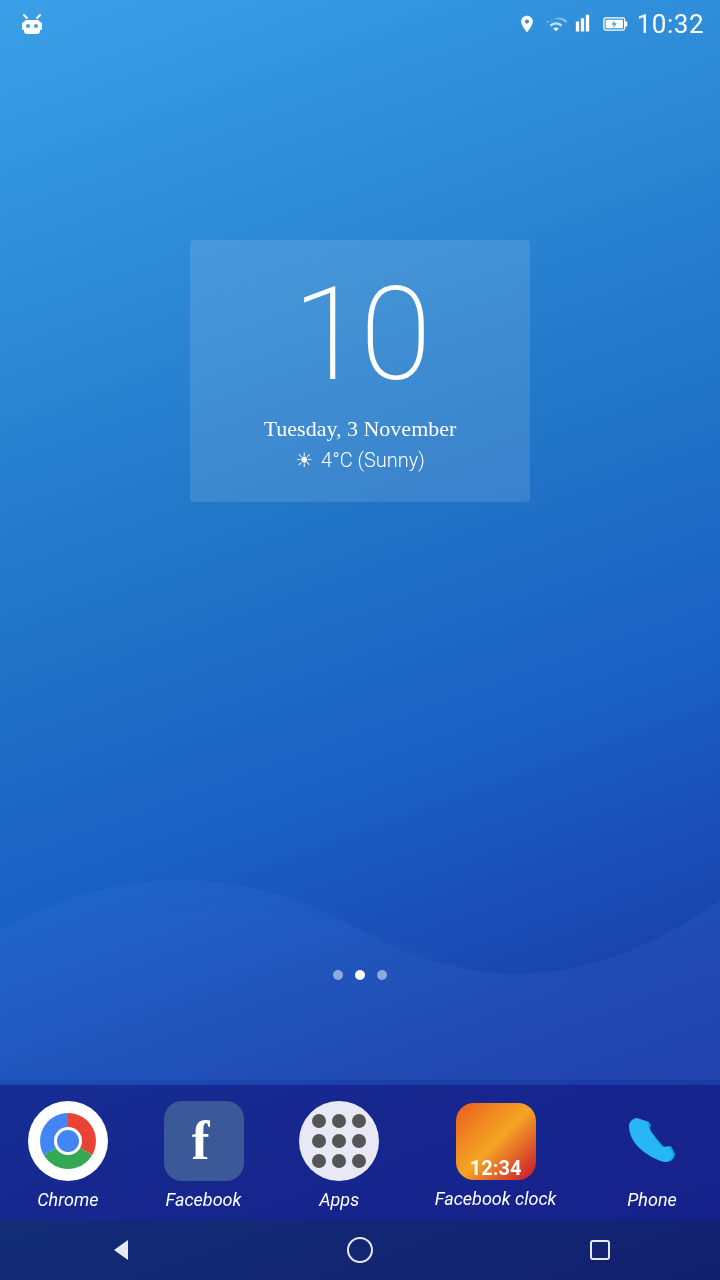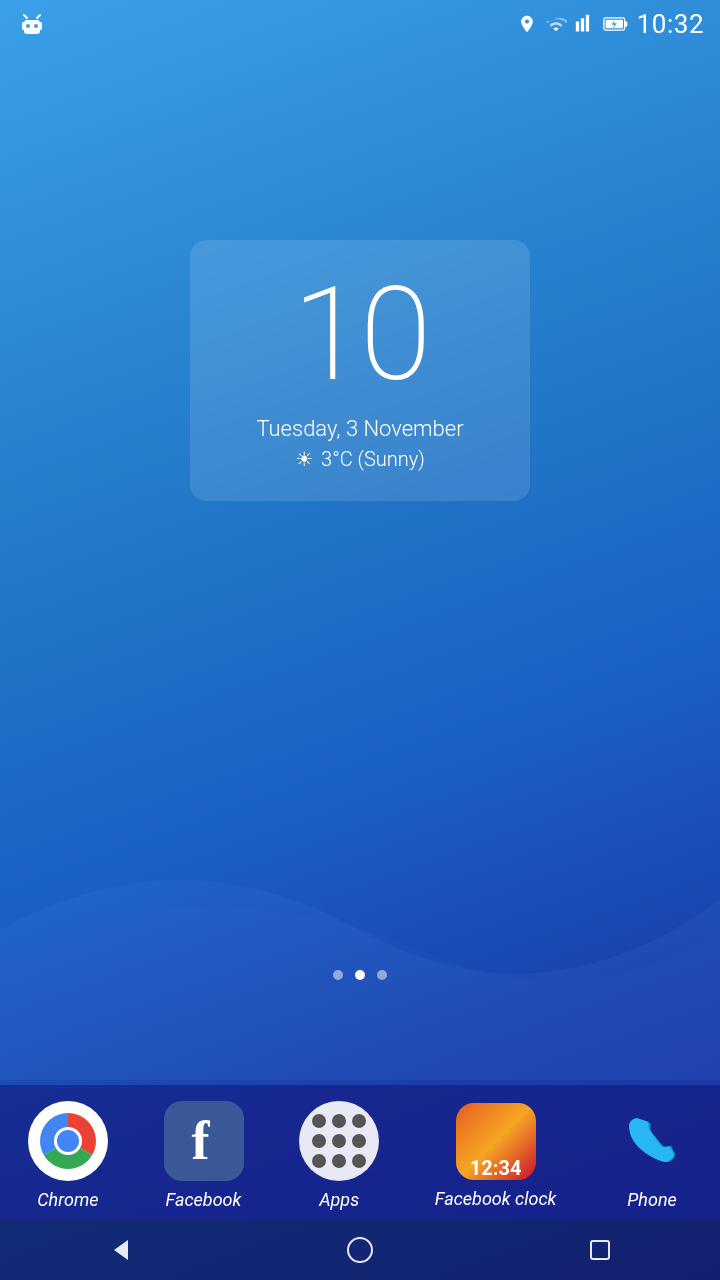--- a/index.html
+++ b/index.html
@@ -69,21 +69,21 @@
     }
 
     
     .clock-widget {
       position: absolute;
       top: 240px;
       left: 50%;
       transform: translateX(-50%);
       width: 340px;
       background: rgba(255,255,255,0.12);
-      border-radius: 16px;
+      border-radius: 4px;
       padding: 30px 20px 30px;
       text-align: center;
       backdrop-filter: blur(2px);
     }
 
     .clock-hours {
       color: white;
       font-size: 130px;
       font-weight: 200;
       line-height: 1;
@@ -97,20 +97,21 @@
       line-height: 1;
       letter-spacing: -4px;
       margin-top: -10px;
     }
 
     .clock-date {
       color: white;
       font-size: 22px;
       font-weight: 300;
       margin-top: 16px;
+      font-family: Liberation Serif, serif;
     }
 
     .clock-weather {
       color: white;
       font-size: 20px;
       font-weight: 300;
       margin-top: 6px;
       display: flex;
       align-items: center;
       justify-content: center;
@@ -327,21 +328,21 @@
 
     <span class="status-time">10:32</span>
   </div>
 </div>
 
 <div class="clock-widget">
   <div class="clock-hours">10</div>
   <div class="clock-date">Tuesday, 3 November</div>
   <div class="clock-weather">
     <span class="sun-icon">☀</span>
-    <span>3°C (Sunny)</span>
+    <span>4°C (Sunny)</span>
   </div>
 </div>
 
 <div class="page-indicators">
   <div class="page-dot"></div>
   <div class="page-dot active"></div>
   <div class="page-dot"></div>
 </div>
 
 <div class="dock">

